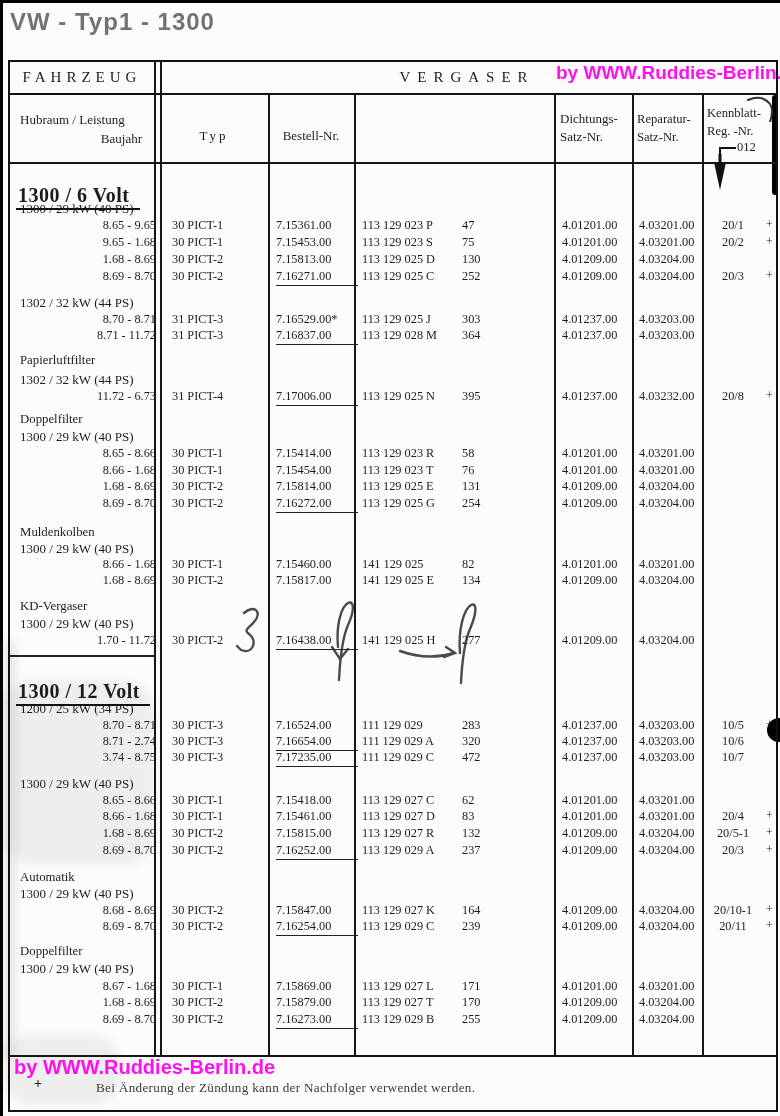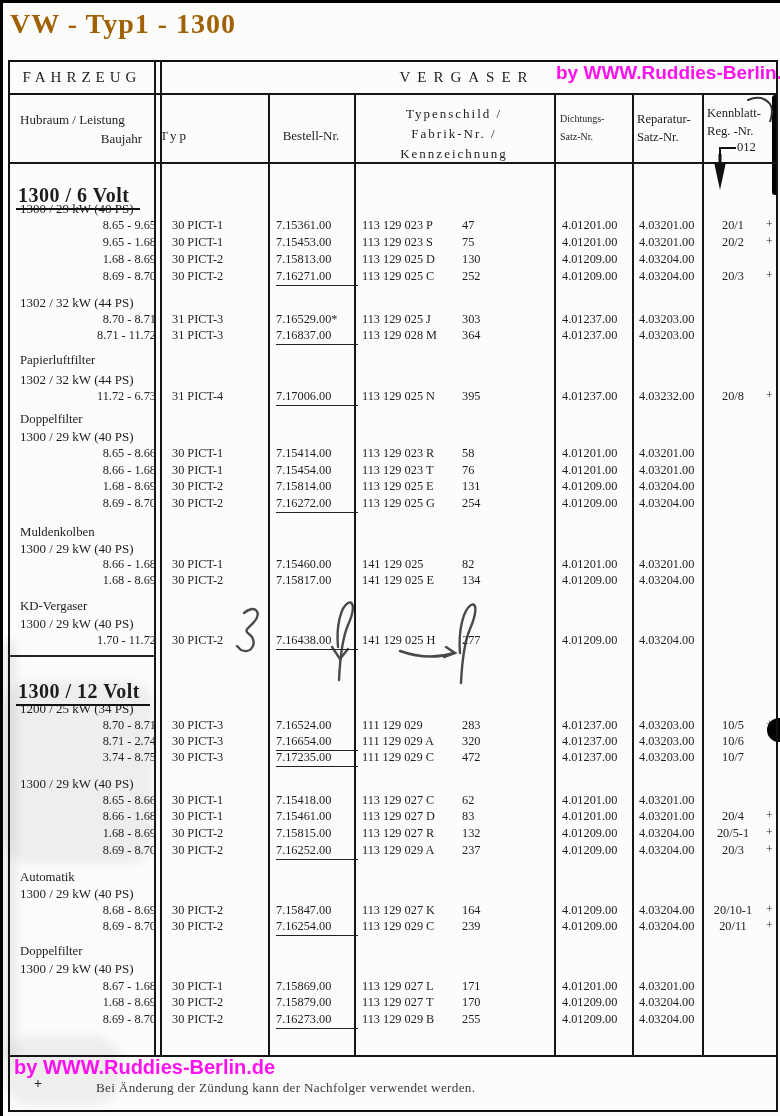--- a/index.html
+++ b/index.html
@@ -6,42 +6,42 @@
   #page{position:relative;width:780px;height:1116px;background:#fcfcfb;overflow:hidden;
         font-family:"Liberation Serif",serif;color:#1c1c1c;}
   .abs{position:absolute;}
   
   .edge-top{left:0;top:0;width:780px;height:3px;background:#000;}
   .edge-left{left:0;top:0;width:3px;height:1116px;background:#000;}
   .edge-right-blob{left:772px;top:95px;width:6px;height:100px;background:#000;border-radius:3px;}
   .ink-blob{left:767px;top:718px;width:13px;height:24px;background:#000;border-radius:13px 0 0 13px;}
   .smudge{filter:blur(5px);background:rgba(60,60,60,.10);border-radius:30px;}
   
-  #title{left:10px;top:8px;font-family:Liberation Serif, serif;font-weight:bold;
-         font-size:28px;letter-spacing:1px;color:#a16207;}
+  #title{left:10px;top:8px;font-family:Liberation Sans, sans-serif;font-weight:bold;
+         font-size:24px;letter-spacing:1px;color:#737373;}
   
   .wm{font-family:"Liberation Sans",sans-serif;font-weight:bold;white-space:nowrap;}
   #wm-top{left:556px;top:62px;font-size:19px;}
   #wm-bottom{left:14px;top:1056px;font-size:20px;}
   
   #table{left:8px;top:60px;width:766px;height:1048px;border:2px solid #111;background:transparent;}
   .vline{position:absolute;width:2px;background:#161616;}
   .hline{position:absolute;height:2px;background:#161616;}
   
   #fahrzeug-cell{left:0;top:0;width:144px;height:31px;border-bottom:2px solid #111;
     display:flex;align-items:center;justify-content:center;font-size:15px;letter-spacing:5px;font-weight:500;}
   #vergaser-label{left:150px;top:7px;width:614px;text-align:center;font-size:15px;letter-spacing:7px;}
   
   .h2{position:absolute;font-size:13px;white-space:nowrap;}
   #hub1{left:10px;top:50px;}
   #hub2{left:0;top:69px;width:132px;text-align:right;}
-  #typ-h{left:150px;top:66px;width:108px;text-align:left;letter-spacing:3px;}
+  #typ-h{left:150px;top:66px;width:108px;text-align:center;letter-spacing:3px;}
   #best-h{left:258px;top:66px;width:86px;text-align:center;}
   #typs-h{left:344px;top:42px;width:200px;text-align:center;letter-spacing:2px;line-height:20px;}
-  #dich-h{left:550px;top:48px;line-height:18px;font-size:10px;}
+  #dich-h{left:550px;top:48px;line-height:18px;font-size:13px;}
   #rep-h{left:627px;top:48px;line-height:18px;font-size:12.6px;}
   #kenn-h{left:697px;top:42px;line-height:18px;font-size:12.6px;}
   #kenn-ref{left:727px;top:78px;font-size:12.6px;}
   
   #table-body{position:absolute;left:0;top:0;width:766px;height:1048px;}
   .sec-head{position:absolute;left:10px;font-size:12.8px;white-space:nowrap;}
   .sec-head.volt{left:6px;font-size:20px;font-weight:bold;letter-spacing:.5px;
                  border-bottom:2px solid #111;padding:0 10px 1px 2px;}
   .sub-head{position:absolute;left:10px;font-size:13px;white-space:nowrap;}
   .row{position:absolute;left:0;width:766px;height:17px;font-size:12.3px;}
@@ -96,25 +96,20 @@
 
     <div class="hline" style="left:0;top:100px;width:766px;"></div>
     <div class="hline" style="left:0;top:993px;width:766px;"></div>
 
     <div class="divider" style="top:593px;"></div>
 
     <div id="hub1" class="h2">Hubraum / Leistung</div>
     <div id="hub2" class="h2">Baujahr</div>
     <div id="typ-h" class="h2">Typ</div>
     <div id="best-h" class="h2">Bestell-Nr.</div>
-    <div id="typs-h" class="h2">
-      <div>Typenschild /</div>
-      <div>Fabrik-Nr. /</div>
-      <div>Kennzeichnung</div>
-    </div>
     <div id="dich-h" class="h2">
       <div>Dichtungs-</div>
       <div>Satz-Nr.</div>
     </div>
     <div id="rep-h" class="h2">
       <div>Reparatur-</div>
       <div>Satz-Nr.</div>
     </div>
     <div id="kenn-h" class="h2">
       <div>Kennblatt-</div>

